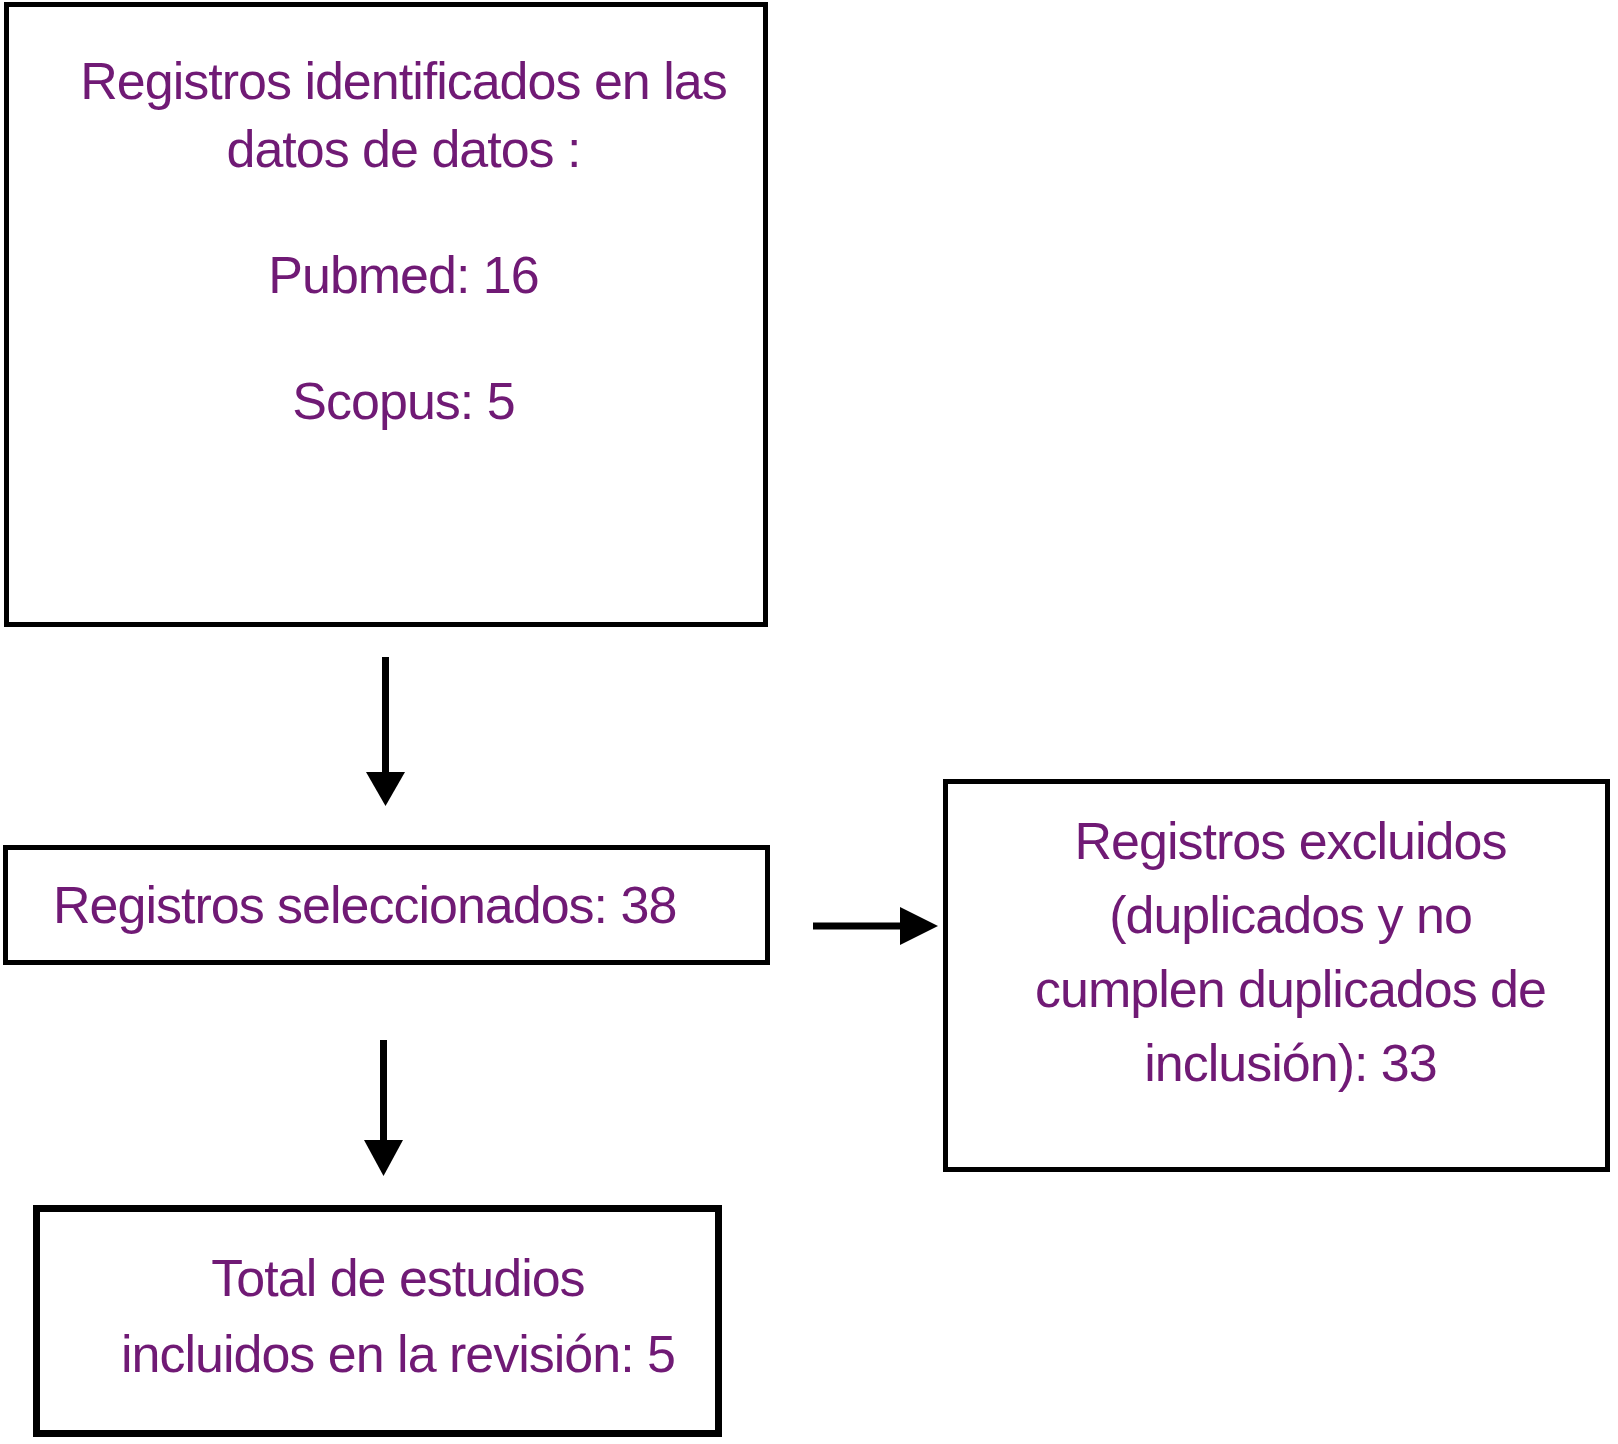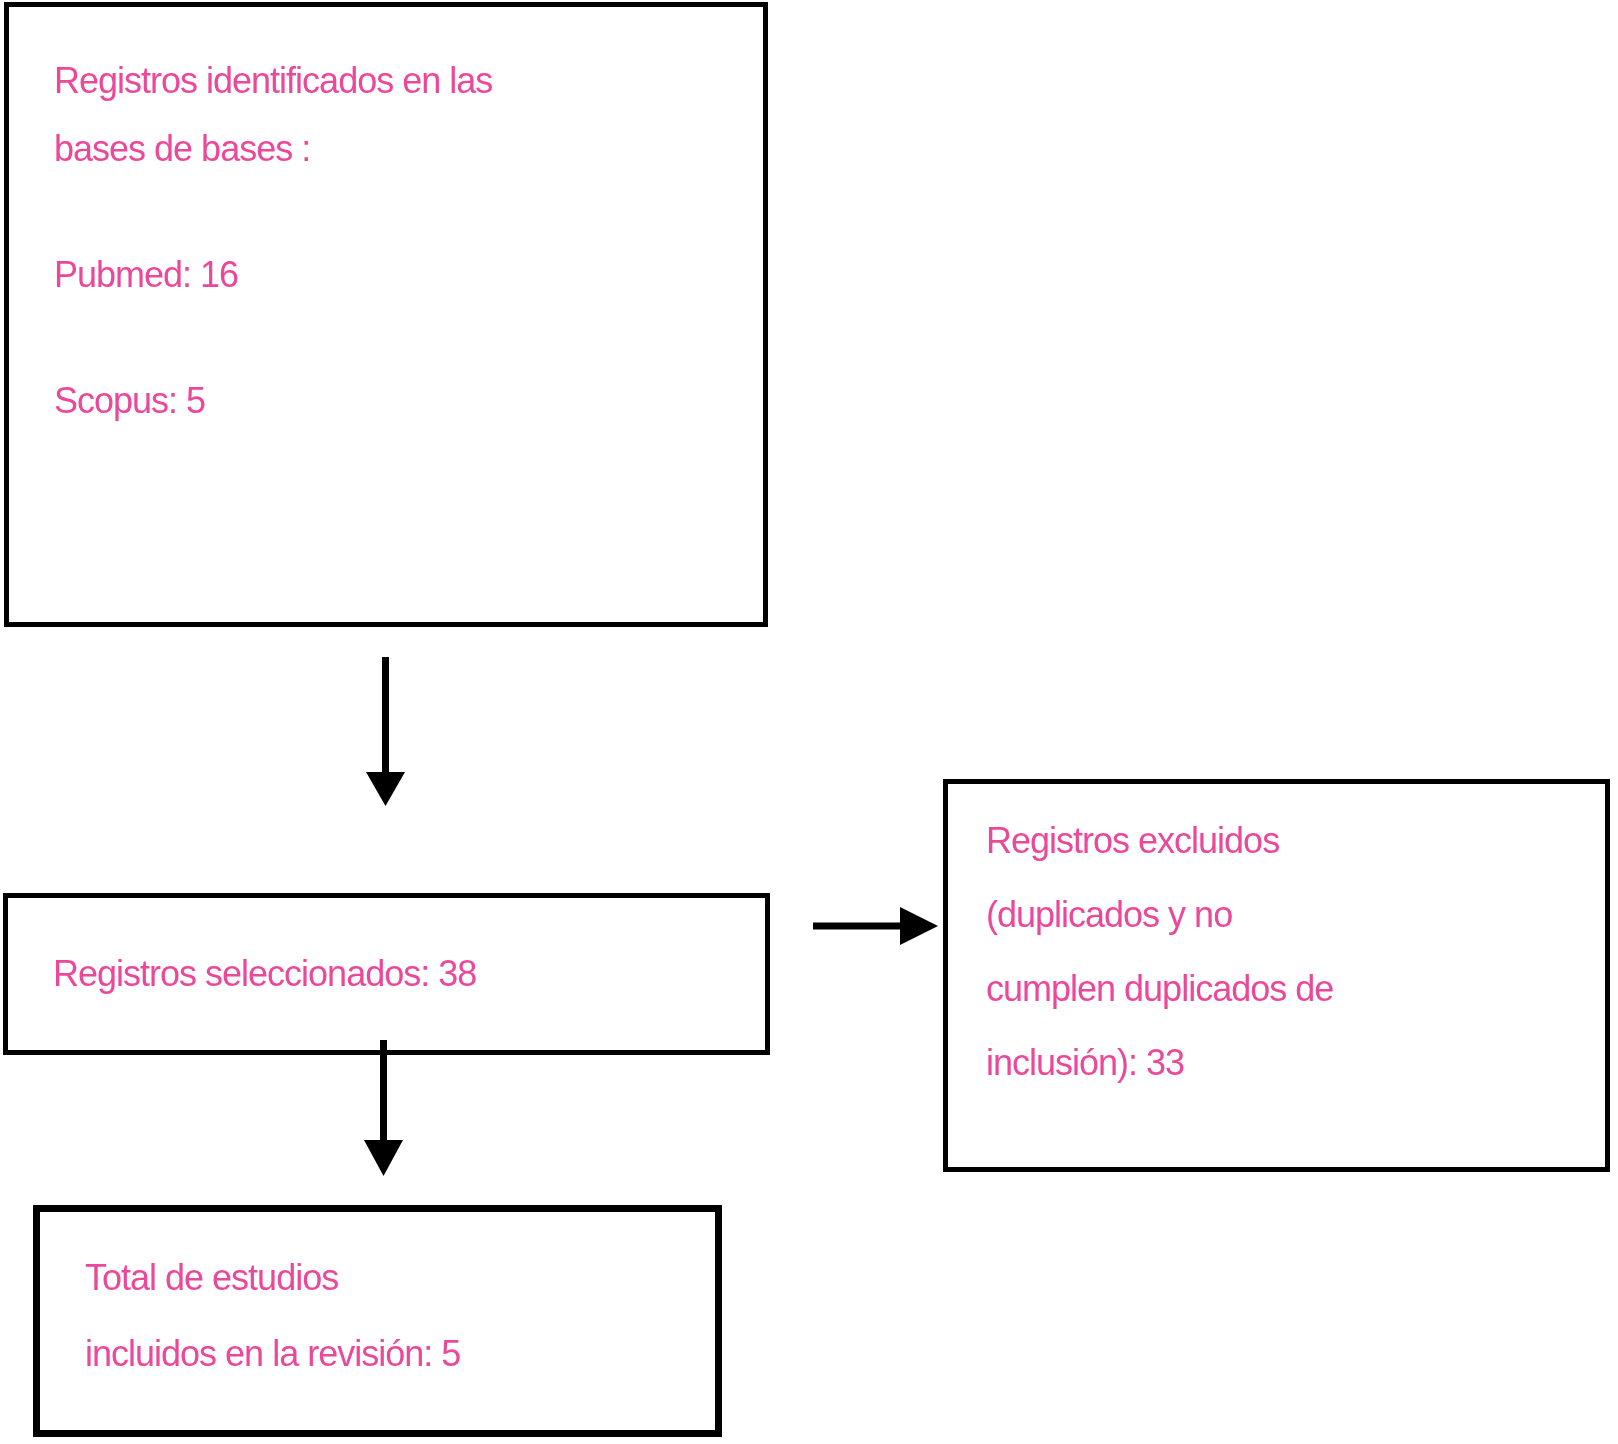--- a/index.html
+++ b/index.html
@@ -15,42 +15,43 @@
     background: #ffffff;
     font-family: "Liberation Sans", "DejaVu Sans", sans-serif;
     color: #111111;
     overflow: hidden;
   }
   .flowbox {
     position: absolute;
     background: #ffffff;
     border: 5px solid #000000;
     box-sizing: border-box;
-    font-size: 36px;
+    font-size: 52px;
     letter-spacing: -1px;
-    color: #ec4899;
+    color: #701a75;
+    text-align: center;
   }
   .box-identified {
     left: 4px;
     top: 2px;
     width: 764px;
     height: 625px;
     padding: 40px 10px 0 45px;
   }
   .box-identified .title {
     margin: 0 0 58px 0;
   }
   .box-identified .entry {
     margin: 0 0 58px 0;
   }
   .box-selected {
     left: 3px;
-    top: 893px;
+    top: 845px;
     width: 767px;
-    height: 162px;
+    height: 120px;
     display: flex;
     align-items: center;
     padding-left: 45px;
   }
   .box-excluded {
     left: 943px;
     top: 779px;
     width: 667px;
     height: 393px;
     padding: 20px 10px 0 38px;
@@ -84,21 +85,21 @@
   }
 </style>
 </head>
 <body>
 
 <div class="canvas">
 
   <div class="flowbox box-identified">
     <p class="title">
       <span class="ln">Registros identificados en las</span>
-      <span class="ln">bases de bases :</span>
+      <span class="ln">datos de datos :</span>
     </p>
     <p class="entry">
       <span class="ln">Pubmed: 16</span>
     </p>
     <p class="entry">
       <span class="ln">Scopus: 5</span>
     </p>
   </div>
 
   <div class="flowbox box-selected">

